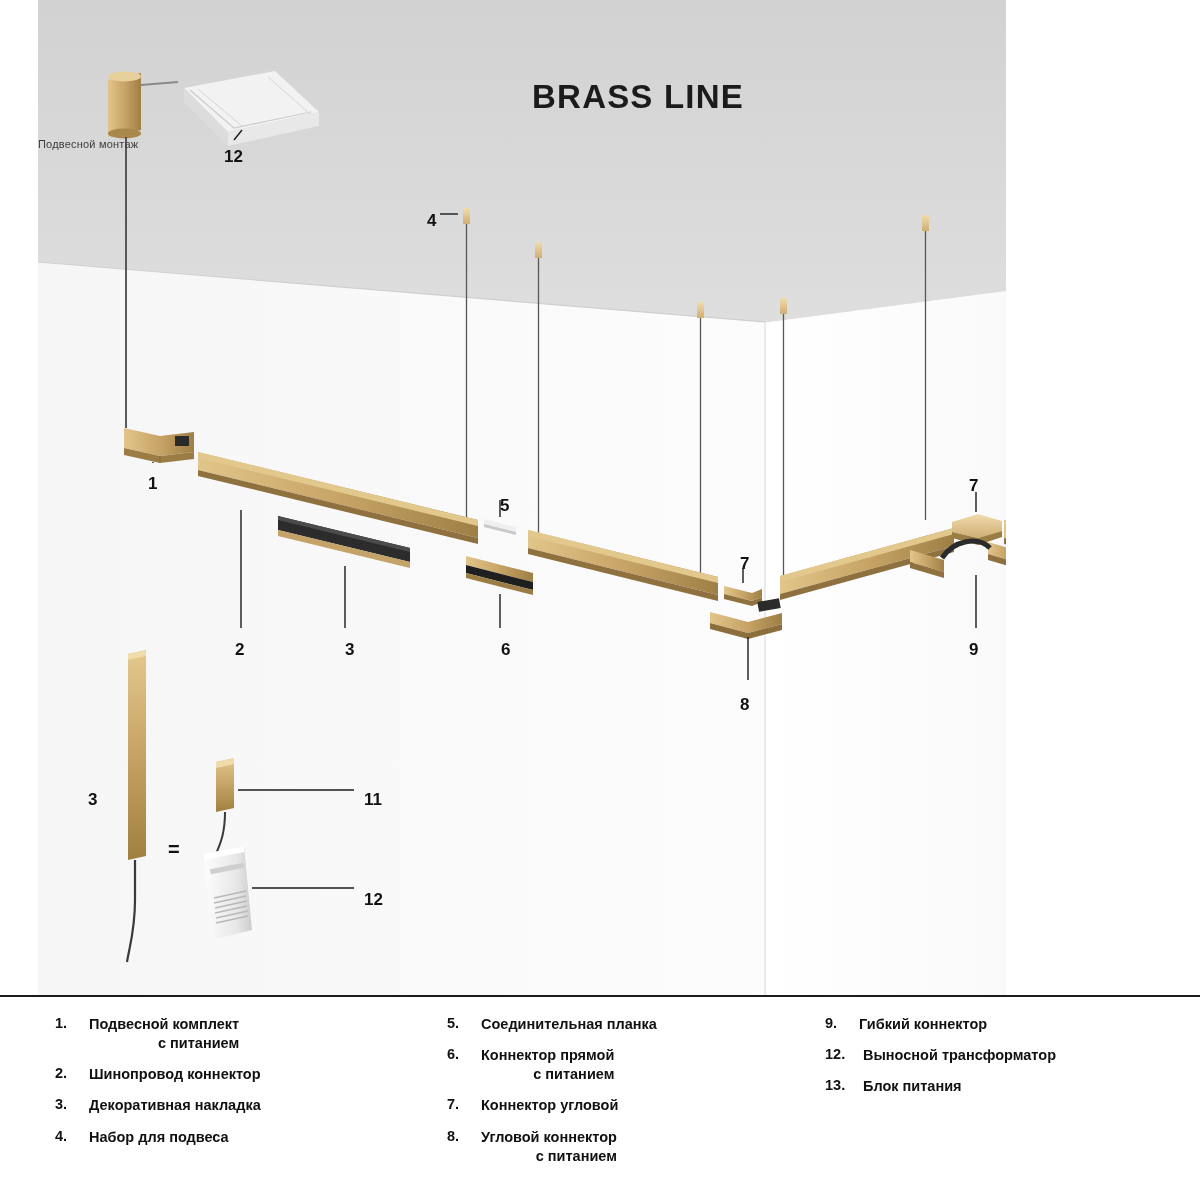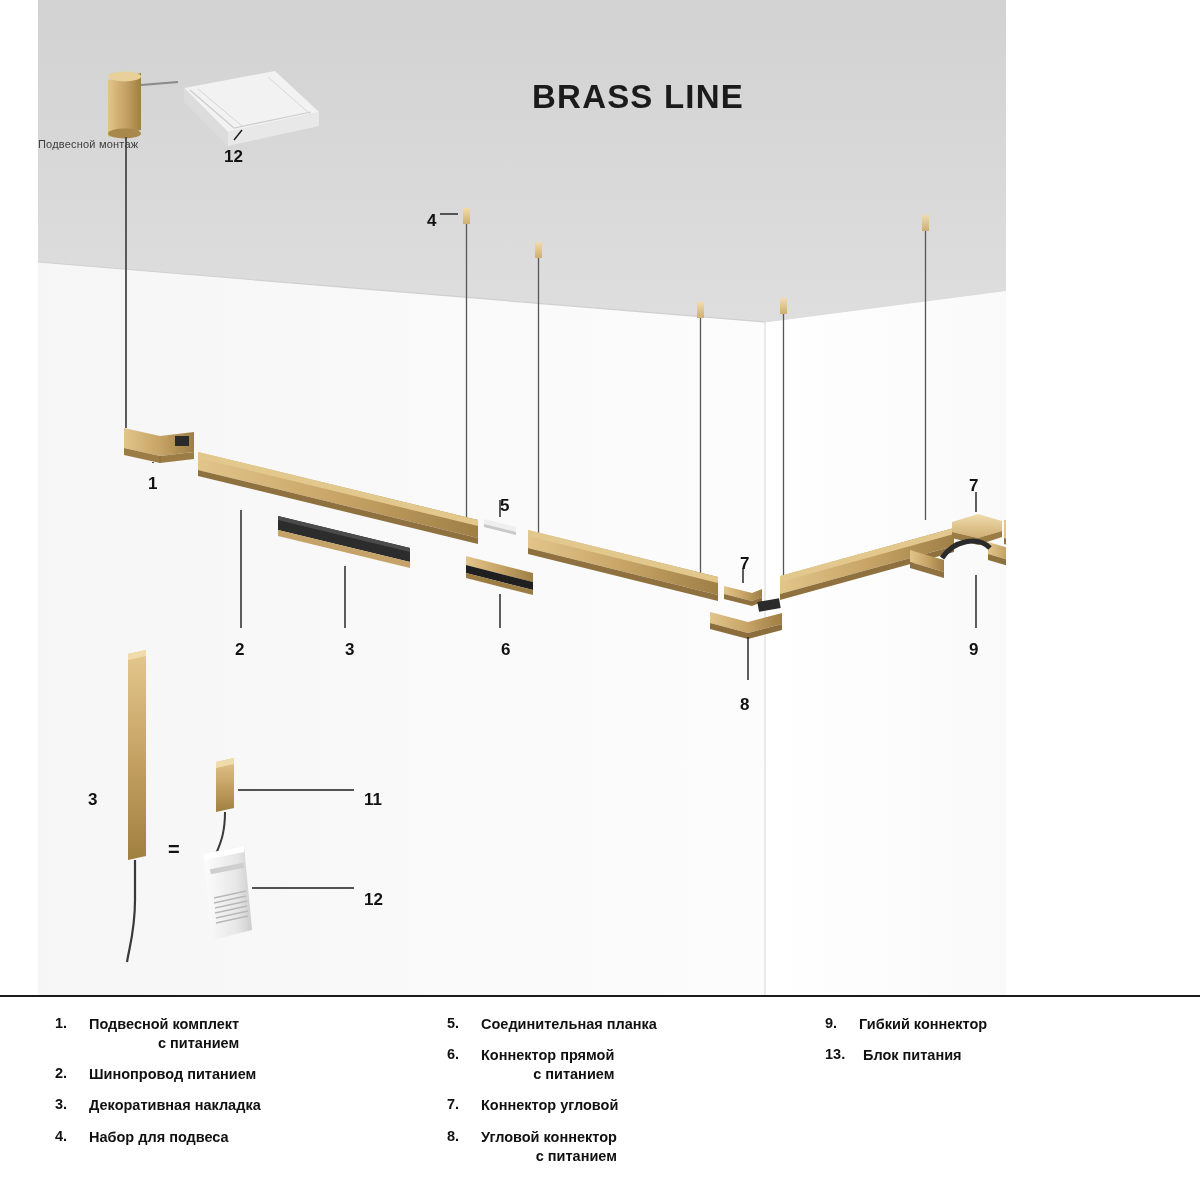--- a/index.html
+++ b/index.html
@@ -304,21 +304,21 @@
 
   <div class="legend">
     <div class="legend-cols" id="legend-cols">
         <div class="legend-col c1">
           <div class="legend-item">
             <div class="legend-num">1.</div>
             <div class="legend-text">Подвесной комплект<br>с питанием</div>
           </div>
           <div class="legend-item">
             <div class="legend-num">2.</div>
-            <div class="legend-text">Шинопровод питанием</div>
+            <div class="legend-text">Шинопровод коннектор</div>
           </div>
           <div class="legend-item">
             <div class="legend-num">3.</div>
             <div class="legend-text">Декоративная накладка</div>
           </div>
           <div class="legend-item">
             <div class="legend-num">4.</div>
             <div class="legend-text">Набор для подвеса</div>
           </div>
         </div>
@@ -337,20 +337,24 @@
           </div>
           <div class="legend-item">
             <div class="legend-num">8.</div>
             <div class="legend-text">Угловой коннектор<br>с питанием</div>
           </div>
         </div>
         <div class="legend-col c3">
           <div class="legend-item">
             <div class="legend-num">9.</div>
             <div class="legend-text">Гибкий коннектор</div>
+          </div>
+          <div class="legend-item">
+            <div class="legend-num wide">12.</div>
+            <div class="legend-text">Выносной трансформатор</div>
           </div>
           <div class="legend-item">
             <div class="legend-num wide">13.</div>
             <div class="legend-text">Блок питания</div>
           </div>
         </div>
       </div>
   </div>
 
 </div>

